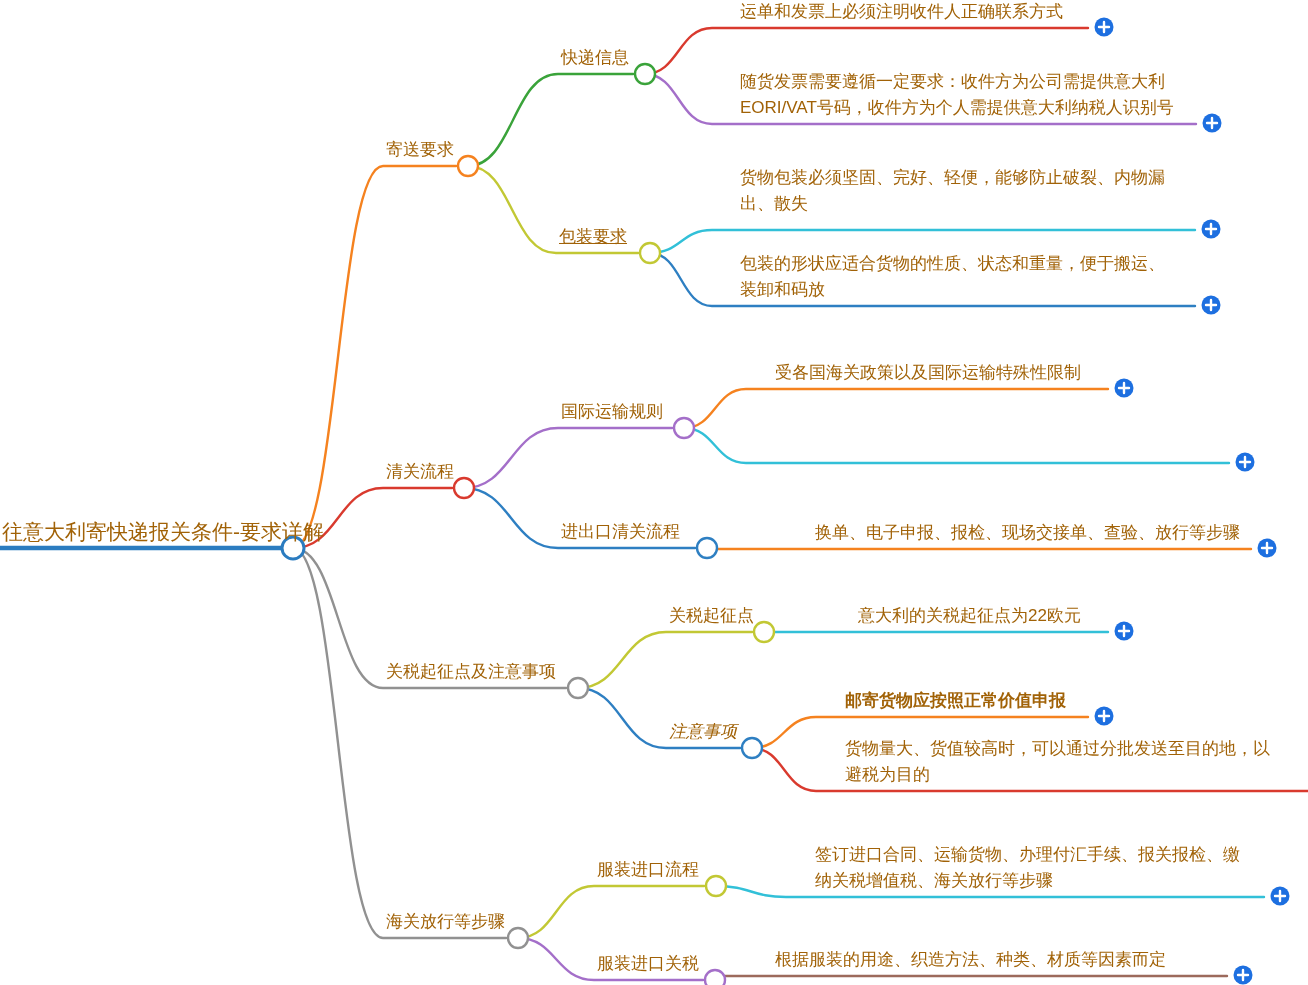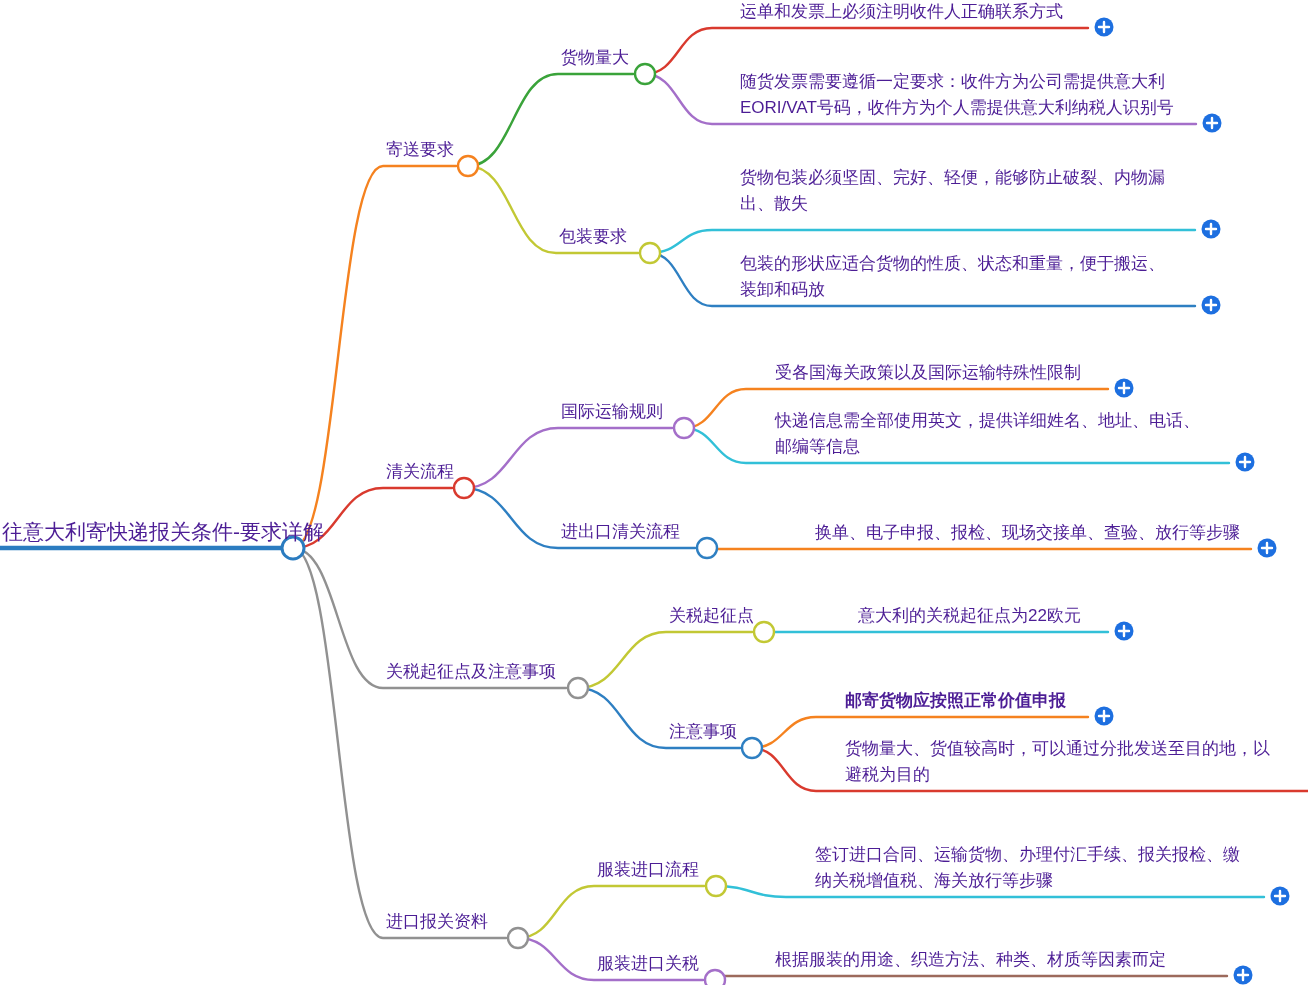--- a/index.html
+++ b/index.html
@@ -7,21 +7,21 @@
     position:relative;
     width:1308px;height:985px;
     background:#ffffff;
     overflow:hidden;
     font-family:"Liberation Sans","DejaVu Sans",sans-serif;
   }
   #map-svg{position:absolute;left:0;top:0;width:1308px;height:985px;}
   #labels-layer{position:absolute;left:0;top:0;width:1308px;height:985px;pointer-events:none;}
   .node-label{
     position:absolute;
-    color:#4c1d95;
+    color:#a16207;
     font-size:17px;
     line-height:26px;
     white-space:nowrap;
     pointer-events:auto;
     cursor:default;
   }
   .node-label.wrap{white-space:normal;}
   .node-label.root{font-size:21px;}
 </style>
 <title>往意大利寄快递报关条件-要求详解</title></head>
@@ -110,35 +110,34 @@
       <g>
         <circle cx="1243" cy="975" r="9.5" fill="#1d6fe0"></circle>
         <path d="M 1238 975 H 1248 M 1243 970 V 980" stroke="#ffffff" stroke-width="2.4" stroke-linecap="round" fill="none"></path>
       </g>
     </svg>
   <div id="labels-layer">
       <div class="node-label root" style="left: 2px; bottom: 440px;">往意大利寄快递报关条件-要求详解</div>
       <div class="node-label" style="left: 386px; bottom: 822px; text-align: right;">寄送要求</div>
       <div class="node-label" style="left: 386px; bottom: 500px;">清关流程</div>
       <div class="node-label" style="left: 386px; bottom: 300px;">关税起征点及注意事项</div>
-      <div class="node-label" style="left: 386px; bottom: 50px;">进口报关资料</div>
-      <div class="node-label" style="left: 561px; bottom: 914px;">货物量大</div>
-      <div class="node-label" style="left: 559px; bottom: 735px;">包装要求</div>
+      <div class="node-label" style="left: 386px; bottom: 50px;">海关放行等步骤</div>
+      <div class="node-label" style="left: 561px; bottom: 914px;">快递信息</div>
+      <div class="node-label" style="left: 559px; bottom: 735px; text-decoration: underline;">包装要求</div>
       <div class="node-label" style="left: 561px; bottom: 560px;">国际运输规则</div>
       <div class="node-label" style="left: 561px; bottom: 440px;">进出口清关流程</div>
       <div class="node-label" style="left: 669px; bottom: 356px;">关税起征点</div>
-      <div class="node-label" style="left: 669px; bottom: 240px;">注意事项</div>
+      <div class="node-label" style="left: 669px; bottom: 240px; font-style: italic;">注意事项</div>
       <div class="node-label" style="left: 597px; bottom: 102px; margin-top: 12px;">服装进口流程</div>
       <div class="node-label" style="left: 597px; bottom: 8px;">服装进口关税</div>
       <div class="node-label" style="left: 740px; bottom: 960px; width: 370px;">运单和发票上必须注明收件人正确联系方式</div>
       <div class="node-label wrap" style="left: 740px; bottom: 864px; width: 437px;">随货发票需要遵循一定要求：收件方为公司需提供意大利EORI/VAT号码，收件方为个人需提供意大利纳税人识别号</div>
       <div class="node-label wrap" style="left: 740px; bottom: 768px; width: 437px; margin-top: 44px;">货物包装必须坚固、完好、轻便，能够防止破裂、内物漏出、散失</div>
       <div class="node-label wrap" style="left: 740px; bottom: 682px; width: 437px;">包装的形状应适合货物的性质、状态和重量，便于搬运、装卸和码放</div>
       <div class="node-label" style="left: 775px; bottom: 599px; width: 350px;">受各国海关政策以及国际运输特殊性限制</div>
-      <div class="node-label wrap" style="left: 775px; bottom: 525px; width: 437px;">快递信息需全部使用英文，提供详细姓名、地址、电话、邮编等信息</div>
       <div class="node-label" style="left: 815px; bottom: 439px; width: 450px;">换单、电子申报、报检、现场交接单、查验、放行等步骤</div>
       <div class="node-label" style="left: 858px; bottom: 356px; width: 260px;">意大利的关税起征点为22欧元</div>
       <div class="node-label" style="left: 845px; bottom: 271px; width: 250px; font-weight: bold;">邮寄货物应按照正常价值申报</div>
       <div class="node-label wrap" style="left: 815px; bottom: 91px; width: 437px;">签订进口合同、运输货物、办理付汇手续、报关报检、缴纳关税增值税、海关放行等步骤</div>
       <div class="node-label wrap" style="left: 845px; bottom: 197px; width: 437px;">货物量大、货值较高时，可以通过分批发送至目的地，以避税为目的</div>
       <div class="node-label" style="left: 775px; bottom: 12px; width: 420px;">根据服装的用途、织造方法、种类、材质等因素而定</div>
     </div>
 </div>
 
 </body></html>

